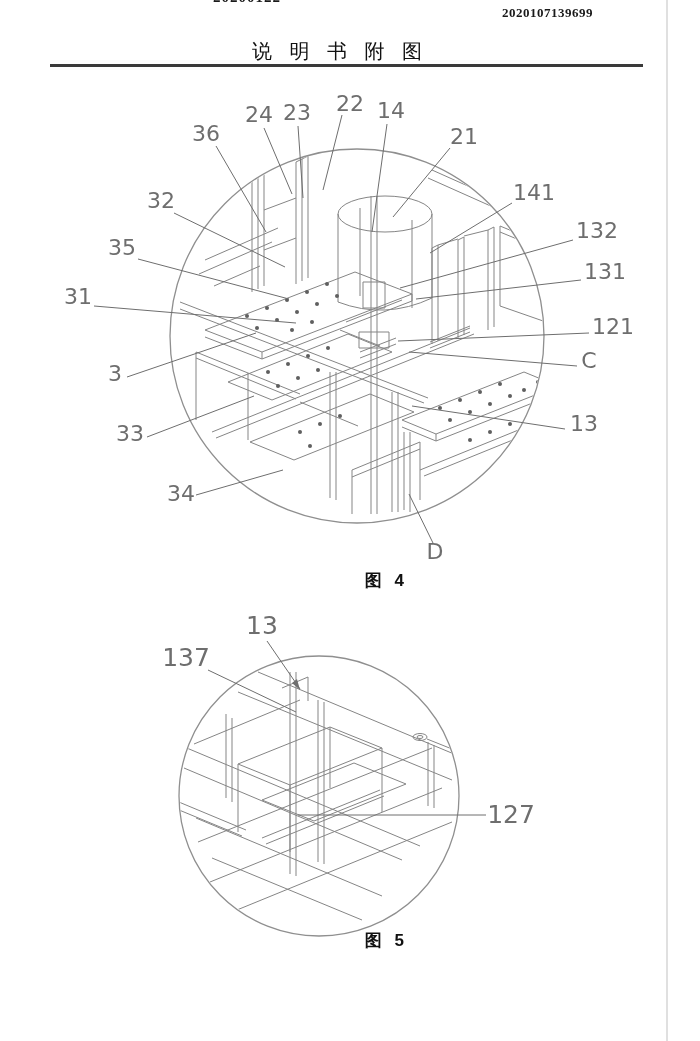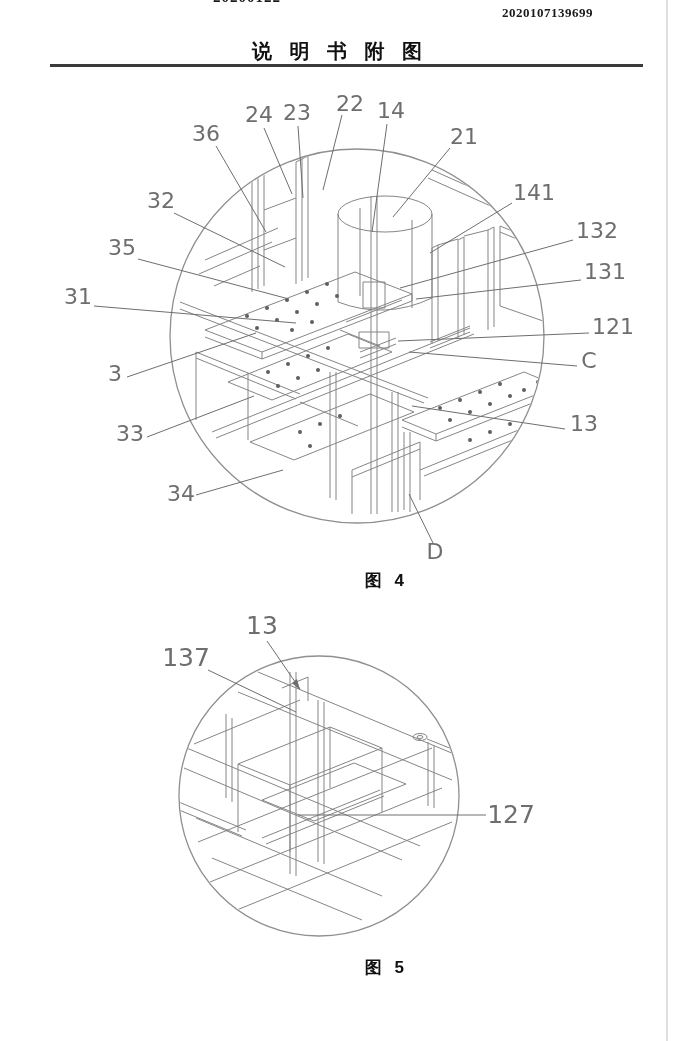--- a/index.html
+++ b/index.html
@@ -9,21 +9,21 @@
   html,body{margin:0;padding:0;}
   .page{position:relative;width:692px;height:1041px;background:var(--paper);
         font-family:"Liberation Sans",sans-serif;overflow:hidden;}
   .edge-line{position:absolute;top:0;bottom:0;left:666px;width:2px;background:var(--edge);}
   .clip-num{position:absolute;left:213px;top:0;width:110px;height:7px;overflow:hidden;}
   .clip-num span{display:block;margin-top:-11px;font-family:"Liberation Serif",serif;
         font-weight:bold;font-size:15px;letter-spacing:1px;color:#1a1a1a;}
   .app-num{position:absolute;left:502px;top:5px;font-family:"Liberation Serif",serif;
         font-weight:bold;font-size:13px;letter-spacing:0.5px;color:#1a1a1a;}
   .doc-title{position:absolute;left:0;top:38px;width:680px;text-align:center;
-        font-size:20px;font-weight:bold;letter-spacing:6px;color:var(--text);}
+        font-size:20px;font-weight:normal;letter-spacing:6px;color:var(--text);}
   .rule{position:absolute;left:50px;top:64px;width:593px;height:3px;background:var(--rule);}
   svg.fig{position:absolute;left:0;top:0;}
   .ring{fill:none;stroke:var(--circle);stroke-width:1.3px;}
   .art{fill:none;stroke:var(--line);stroke-width:1px;}
   .dots circle{fill:var(--dot);stroke:none;}
   .leader{stroke:var(--label);stroke-width:1px;fill:none;}
   .ah{fill:var(--label);stroke:none;}
   text.lbl{fill:var(--label);font-family:"DejaVu Sans",sans-serif;font-size:22px;text-anchor:middle;}
   text.lbl5{font-size:25px;}
   .cap{position:absolute;width:120px;text-align:right;font-size:17px;font-weight:bold;
@@ -220,15 +220,15 @@
       <path class="leader" d="M486,815 L298,815"></path>
     </g>
 
     <g>
       <text class="lbl lbl5" x="262" y="634">13</text>
       <text class="lbl lbl5" x="186" y="666">137</text>
       <text class="lbl lbl5" x="511" y="823">127</text>
     </g>
   </svg>
 
-  <div class="cap" style="left:288px;top:956px;">图 5</div>
+  <div class="cap" style="left:288px;top:929px;">图 5</div>
 
 </div>
 
 </body></html>

